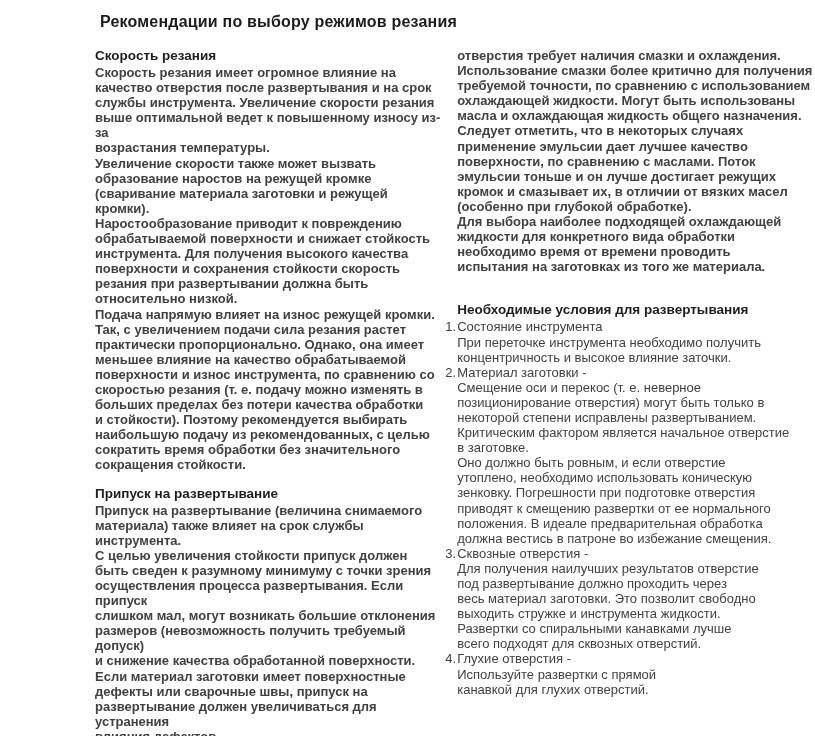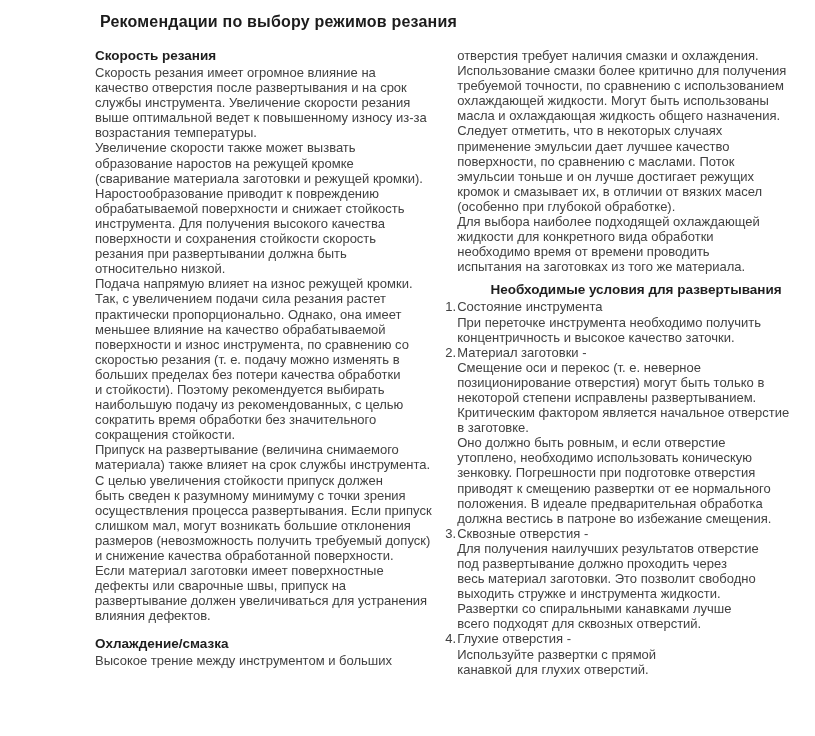--- a/index.html
+++ b/index.html
@@ -39,23 +39,24 @@
   .col-left  { width: 382px; padding-right: 12px; margin-left: 40px; }
   .col-right { width: 378px; }
   .section-heading {
     font-size: 13.5px;
     font-weight: bold;
     color: #1e1e1e;
     line-height: 16px;
     margin: 13px 0 1px 0;
   }
   .col .section-heading:first-child { margin-top: 0; }
-  .section-heading.gap-large { margin-top: 8px; text-align: center; }
+  .section-heading.gap-large { margin-top: 28px; }
   .para {
     white-space: pre-line;
+    font-weight: bold;
   }
   .numbered-item {
     position: relative;
     padding-left: 0;
   }
   .item-num {
     position: absolute;
     left: -12px;
     top: 0;
   }
@@ -90,20 +91,21 @@
 Так, с увеличением подачи сила резания растет
 практически пропорционально. Однако, она имеет
 меньшее влияние на качество обрабатываемой
 поверхности и износ инструмента, по сравнению со
 скоростью резания (т. е. подачу можно изменять в
 больших пределах без потери качества обработки
 и стойкости). Поэтому рекомендуется выбирать
 наибольшую подачу из рекомендованных, с целью
 сократить время обработки без значительного
 сокращения стойкости.</p>
+        <h2 class="section-heading">Припуск на развертывание</h2>
         <p class="para">Припуск на развертывание (величина снимаемого
 материала) также влияет на срок службы инструмента.
 С целью увеличения стойкости припуск должен
 быть сведен к разумному минимуму с точки зрения
 осуществления процесса развертывания. Если припуск
 слишком мал, могут возникать большие отклонения
 размеров (невозможность получить требуемый допуск)
 и снижение качества обработанной поверхности.
 Если материал заготовки имеет поверхностные
 дефекты или сварочные швы, припуск на
@@ -126,21 +128,21 @@
 (особенно при глубокой обработке).
 Для выбора наиболее подходящей охлаждающей
 жидкости для конкретного вида обработки
 необходимо время от времени проводить
 испытания на заготовках из того же материала.</p>
         <h2 class="section-heading gap-large">Необходимые условия для развертывания</h2>
         <div class="numbered-item">
           <span class="item-num">1.</span>
           <span class="item-text">Состояние инструмента
 При переточке инструмента необходимо получить
-концентричность и высокое качество заточки.</span>
+концентричность и высокое влияние заточки.</span>
         </div>
         <div class="numbered-item">
           <span class="item-num">2.</span>
           <span class="item-text">Материал заготовки -
 Смещение оси и перекос (т. е. неверное
 позиционирование отверстия) могут быть только в
 некоторой степени исправлены развертыванием.
 Критическим фактором является начальное отверстие
 в заготовке.
 Оно должно быть ровным, и если отверстие

